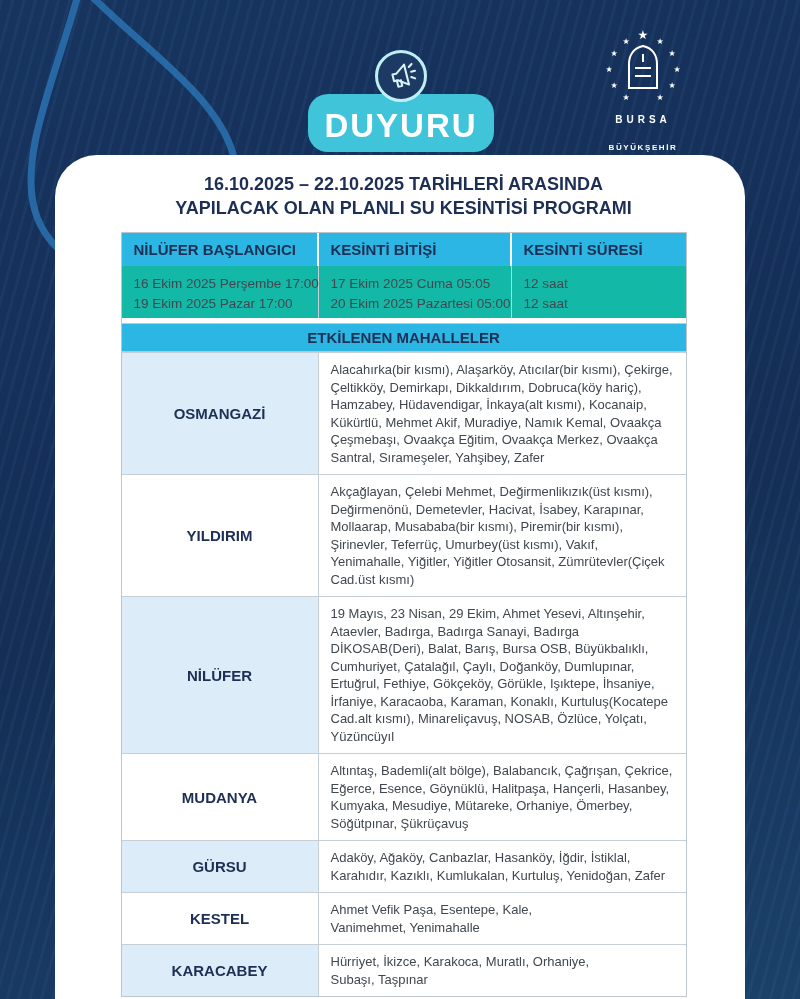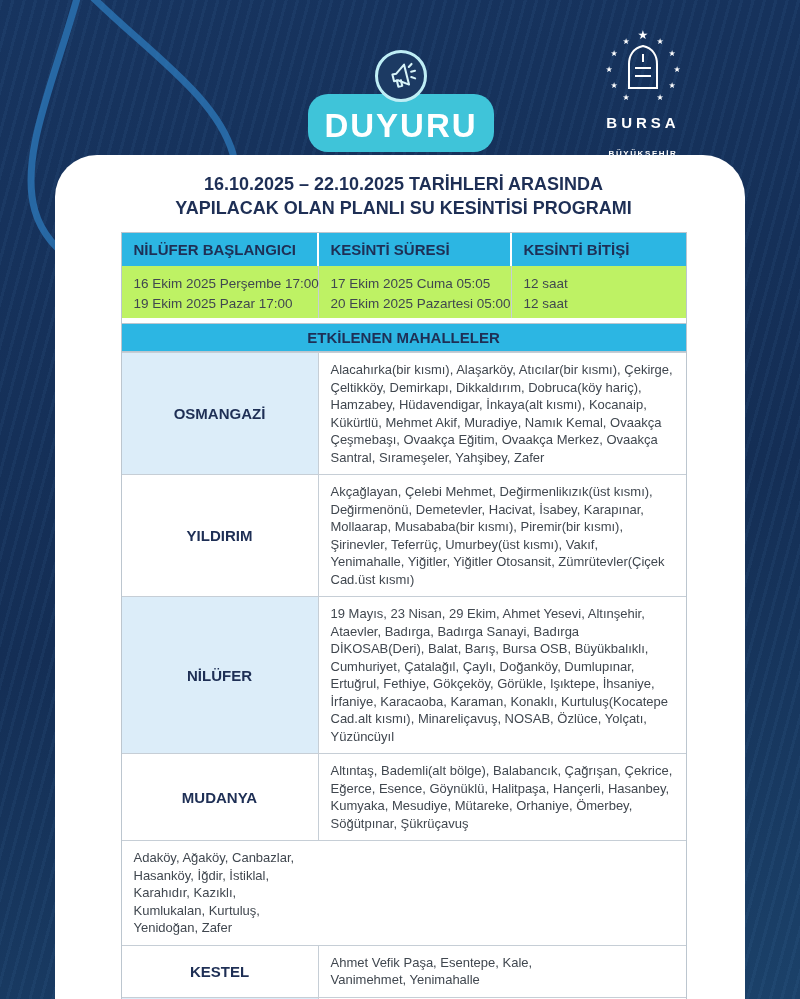--- a/index.html
+++ b/index.html
@@ -17,39 +17,39 @@
     position:absolute;left:50%;transform:translateX(-50%);top:0;width:52px;height:52px;
     border-radius:50%;background:#1c3a63;border:3px solid #bfeef5;box-sizing:border-box;
     display:flex;align-items:center;justify-content:center;z-index:2;
   }
   .duyuru-badge{
     position:absolute;left:0;top:44px;width:186px;height:58px;border-radius:20px;
     background:#3fc4d9;color:#ffffff;font-weight:bold;font-size:33px;letter-spacing:2px;
     display:flex;align-items:flex-end;justify-content:center;padding-bottom:7px;box-sizing:border-box;
   }
   .bursa-logo{position:absolute;left:597px;top:28px;width:92px;text-align:center;color:#fff;}
-  .bursa-l1{font-size:15px;font-weight:bold;letter-spacing:4px;margin-top:2px;}
+  .bursa-l1{font-size:10px;font-weight:bold;letter-spacing:4px;margin-top:2px;}
   .bursa-l2{font-size:8px;font-weight:bold;letter-spacing:1.6px;margin-top:18px;}
   .bursa-l3{font-size:8px;font-weight:bold;letter-spacing:1.6px;margin-top:19px;}
   .buski-logo{position:absolute;left:700px;top:30px;width:58px;text-align:center;color:#fff;}
   .buski-label{font-size:17px;font-weight:bold;letter-spacing:1px;margin-top:3px;}
   
   .card{
     position:absolute;left:55px;top:155px;width:690px;height:932px;background:#ffffff;
     border-radius:42px 42px 58px 42px;box-sizing:border-box;overflow:hidden;padding-left:7px;
   }
   .page-title{margin:17px 20px 0;text-align:center;color:#1e2f55;font-weight:bold;
     font-size:18px;line-height:24px;}
   
   .tbl{width:564px;margin:12px auto 0;border:1px solid #bcc6cf;box-sizing:content-box;}
   .sched-head{display:grid;grid-template-columns:197px 193px 174px;background:#2cb6e3;}
   .sched-head>div{padding:8px 12px;font-weight:bold;font-size:15px;color:#1e2f55;
     border-right:2px solid #ffffff;box-sizing:border-box;}
   .sched-head>div:last-child{border-right:none;}
-  .sched-body{display:grid;grid-template-columns:197px 193px 174px;background:#bef264;}
+  .sched-body{display:grid;grid-template-columns:197px 193px 174px;background:#14b8a6;}
   .sched-body>div{padding:5px 12px 7px;border-right:1px solid #c6ced6;box-sizing:border-box;}
   .sched-body>div:last-child{border-right:none;}
   .sched-body .ln{font-size:13.5px;color:#40474f;margin-top:5px;white-space:nowrap;}
   .gapline{height:5px;background:#ffffff;}
   .band{background:#2cb6e3;text-align:center;font-weight:bold;font-size:15px;color:#1e2f55;
     padding:5px 0;border-top:1px solid #bcc6cf;border-bottom:1px solid #bcc6cf;}
   .d-row{display:grid;grid-template-columns:197px 367px;border-top:1px solid #c6ced6;}
   .d-row:first-of-type{border-top:none;}
   .d-name{display:flex;align-items:center;justify-content:center;text-align:center;
     font-weight:bold;font-size:15px;color:#1e2f55;border-right:1px solid #c6ced6;
@@ -116,22 +116,22 @@
   <div class="card">
     <div class="page-title">
       <div>16.10.2025 – 22.10.2025 TARİHLERİ ARASINDA</div>
       <div>YAPILACAK OLAN PLANLI SU KESİNTİSİ PROGRAMI</div>
     </div>
 
     <div class="tbl">
 
       <div class="sched-head">
         <div>NİLÜFER BAŞLANGICI</div>
+        <div>KESİNTİ BİTİŞİ</div>
         <div>KESİNTİ SÜRESİ</div>
-        <div>KESİNTİ BİTİŞİ</div>
       </div>
 
       <div class="sched-body">
         <div>
           <div class="ln">16 Ekim 2025 Perşembe 17:00</div>
           <div class="ln">19 Ekim 2025 Pazar 17:00</div>
         </div>
         <div>
           <div class="ln">17 Ekim 2025 Cuma 05:05</div>
           <div class="ln">20 Ekim 2025 Pazartesi 05:00</div>
@@ -155,20 +155,21 @@
       </div>
       <div class="d-row tint">
         <div class="d-name">NİLÜFER</div>
         <div class="d-areas">19 Mayıs, 23 Nisan, 29 Ekim, Ahmet Yesevi, Altınşehir, Ataevler, Badırga, Badırga Sanayi, Badırga DİKOSAB(Deri), Balat, Barış, Bursa OSB, Büyükbalıklı, Cumhuriyet, Çatalağıl, Çaylı, Doğanköy, Dumlupınar, Ertuğrul, Fethiye, Gökçeköy, Görükle, Işıktepe, İhsaniye, İrfaniye, Karacaoba, Karaman, Konaklı, Kurtuluş(Kocatepe Cad.alt kısmı), Minareliçavuş, NOSAB, Özlüce, Yolçatı, Yüzüncüyıl</div>
       </div>
       <div class="d-row">
         <div class="d-name">MUDANYA</div>
         <div class="d-areas">Altıntaş, Bademli(alt bölge), Balabancık, Çağrışan, Çekrice, Eğerce, Esence, Göynüklü, Halitpaşa, Hançerli, Hasanbey, Kumyaka, Mesudiye, Mütareke, Orhaniye, Ömerbey, Söğütpınar, Şükrüçavuş</div>
       </div>
       <div class="d-row tint">
+        <div class="d-name">GÜRSU</div>
         <div class="d-areas">Adaköy, Ağaköy, Canbazlar, Hasanköy, İğdir, İstiklal, Karahıdır, Kazıklı, Kumlukalan, Kurtuluş, Yenidoğan, Zafer</div>
       </div>
       <div class="d-row">
         <div class="d-name">KESTEL</div>
         <div class="d-areas">Ahmet Vefik Paşa, Esentepe, Kale,
 Vanimehmet, Yenimahalle</div>
       </div>
       <div class="d-row tint">
         <div class="d-name">KARACABEY</div>
         <div class="d-areas">Hürriyet, İkizce, Karakoca, Muratlı, Orhaniye,

